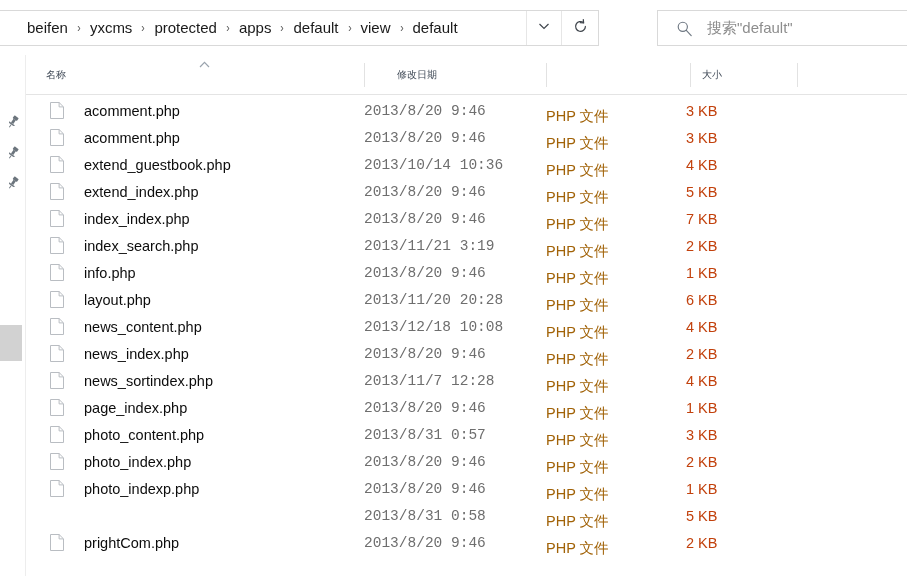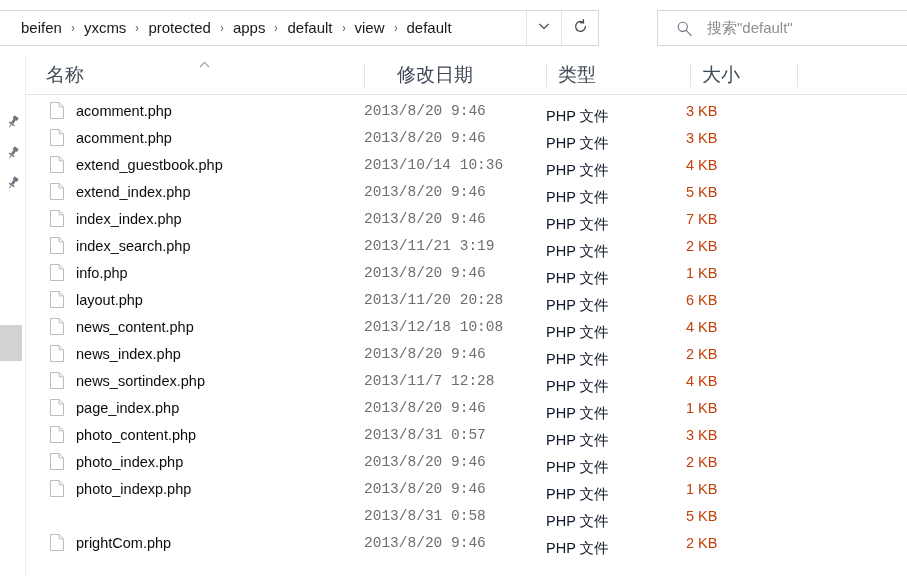--- a/index.html
+++ b/index.html
@@ -30,21 +30,21 @@
     border: 1px solid #d9d9d9;
     background: #ffffff;
     box-sizing: border-box;
     display: flex;
     align-items: center;
   }
   .crumbs {
     flex: 1;
     display: flex;
     align-items: center;
-    padding-left: 18px;
+    padding-left: 24px;
     overflow: hidden;
     white-space: nowrap;
   }
   .crumb {
     font-size: 15px;
     color: #1a1a1a;
     padding: 2px 3px;
     line-height: 18px;
   }
   .crumb-sep {
@@ -87,21 +87,21 @@
     position: absolute;
     left: 0; top: 55px;
     width: 907px; height: 39px;
     border-bottom: 1px solid #e4e4e4;
     background: #ffffff;
   }
   .colhead .cell {
     position: absolute;
     top: 0; height: 39px;
     display: flex; align-items: center;
-    font-size: 19px;
+    font-size: 10px;
     color: #3f4956;
     padding-left: 12px;
     box-sizing: border-box;
   }
   .vdiv {
     position: absolute;
     top: 8px; height: 24px;
     width: 1px;
     background: #e2e2e2;
   }
@@ -147,36 +147,37 @@
     height: 27px;
     display: flex;
     align-items: center;
     font-size: 14.5px;
   }
   .c-name {
     position: absolute;
     left: 0; width: 330px;
     display: flex; align-items: flex-end;
     color: #0c0c0c;
+    gap: 8px;
   }
   .fileicon {
     width: 14px; height: 17px;
     margin-left: 24px; margin-right: 12px;
     flex: none;
   }
   .c-date {
     position: absolute;
     left: 338px; width: 180px;
     color: #6e6e6e;
     font-family: Liberation Mono, monospace;
   }
   .c-type {
     position: absolute;
     left: 520px; width: 140px;
-    color: #0f172a;
+    color: #a16207;
     margin-top: 12px;
   }
   .c-size {
     position: absolute;
     left: 660px; width: 111px;
     color: #c2410c;
   }
 </style>
 </head>
 <body>
@@ -234,23 +235,20 @@
   <div class="vdiv" style="left:364px"></div>
   <div class="vdiv" style="left:546px"></div>
   <div class="vdiv" style="left:690px"></div>
   <div class="vdiv" style="left:797px"></div>
 
   <div class="cell" style="left:34px;width:330px">
     <span>名称</span>
   </div>
   <div class="cell" style="left:385px;width:182px">
     <span>修改日期</span>
-  </div>
-  <div class="cell" style="left:546px;width:144px">
-    <span>类型</span>
   </div>
   <div class="cell" style="left:690px;width:107px">
     <span>大小</span>
   </div>
 </div>
 
 <div class="sortcaret">
   <svg width="11" height="7" viewBox="0 0 11 7">
     <path d="M1 6 L5.5 1.3 L10 6" fill="none" stroke="#9aa3ad" stroke-width="1.2"></path>
   </svg>

